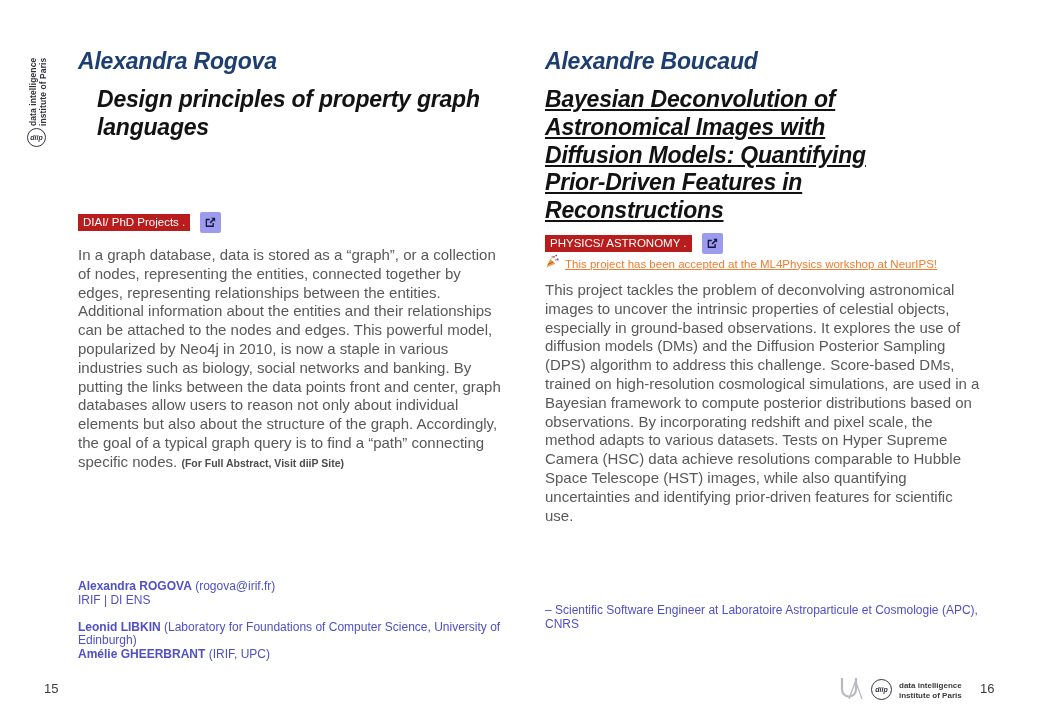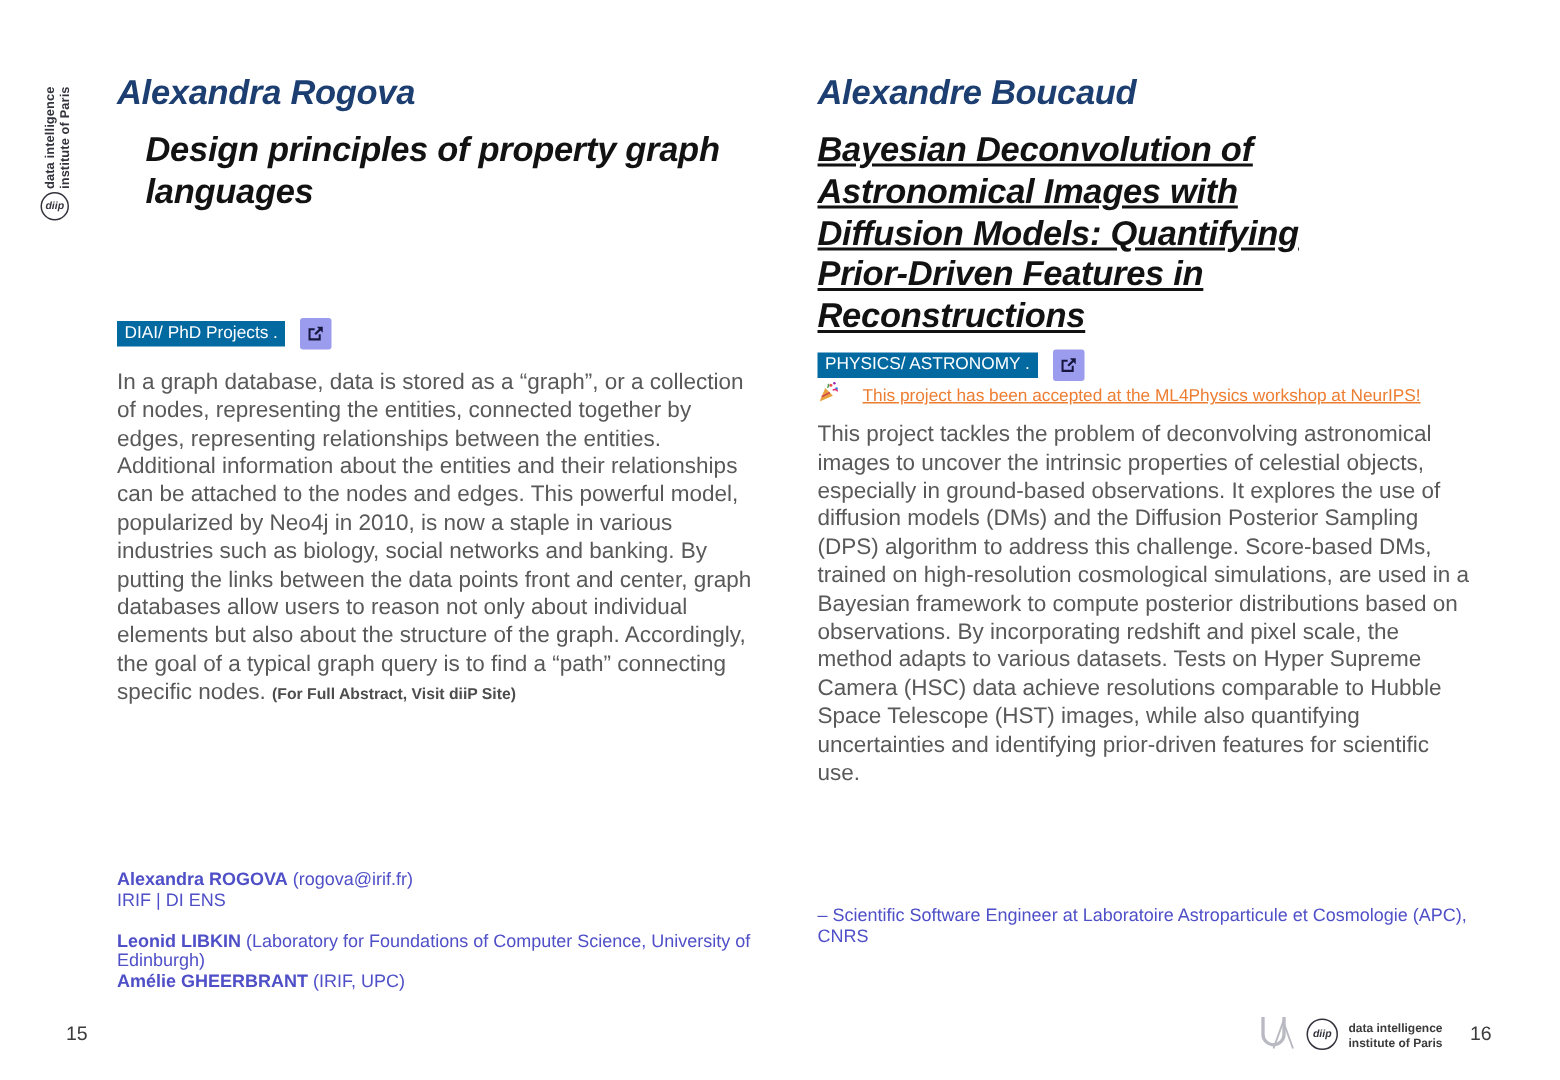--- a/index.html
+++ b/index.html
@@ -29,36 +29,36 @@
   .author{
     font-size:23px;font-weight:bold;font-style:italic;color:#1c3e70;
     letter-spacing:-.2px;white-space:nowrap;
   }
   .proj-title{
     font-size:23px;font-weight:bold;font-style:italic;color:#121212;
     line-height:1.21;letter-spacing:-.2px;
   }
   .badge-row{display:flex;align-items:center;gap:10px;}
   .badge{
-    background:#0369a1;color:#ffffff;font-size:11.5px;
+    background:#b91c1c;color:#ffffff;font-size:11.5px;
     padding:2px 5px 3px 5px;white-space:nowrap;
   }
   .ext-icon{
     width:21px;height:21px;background:#9c9cee;border-radius:2px;
     display:flex;align-items:center;justify-content:center;cursor:pointer;
   }
   .abstract{
     font-size:15px;line-height:18.8px;color:#595959;
   }
   .abstract-note{font-size:10.5px;font-weight:bold;color:#4d4d4d;}
   .contact{font-size:12px;line-height:13.8px;color:#4f4fc8;}
   .contact .nm{font-weight:bold;}
   .contact .gap{height:13px;}
   .sup-label{text-decoration:underline;}
-  .announce-row{display:flex;align-items:center;gap:15px;}
+  .announce-row{display:flex;align-items:center;gap:5px;}
   .announce-link{
     font-size:11.5px;color:#ed7d31;text-decoration:underline;cursor:pointer;
   }
   .pagenum{font-size:13px;color:#3c3c3c;}
 
   
   .br-logo-text{
     font-size:8px;font-weight:bold;line-height:9.5px;color:#3a3a3a;width:84px;
   }
 </style>

